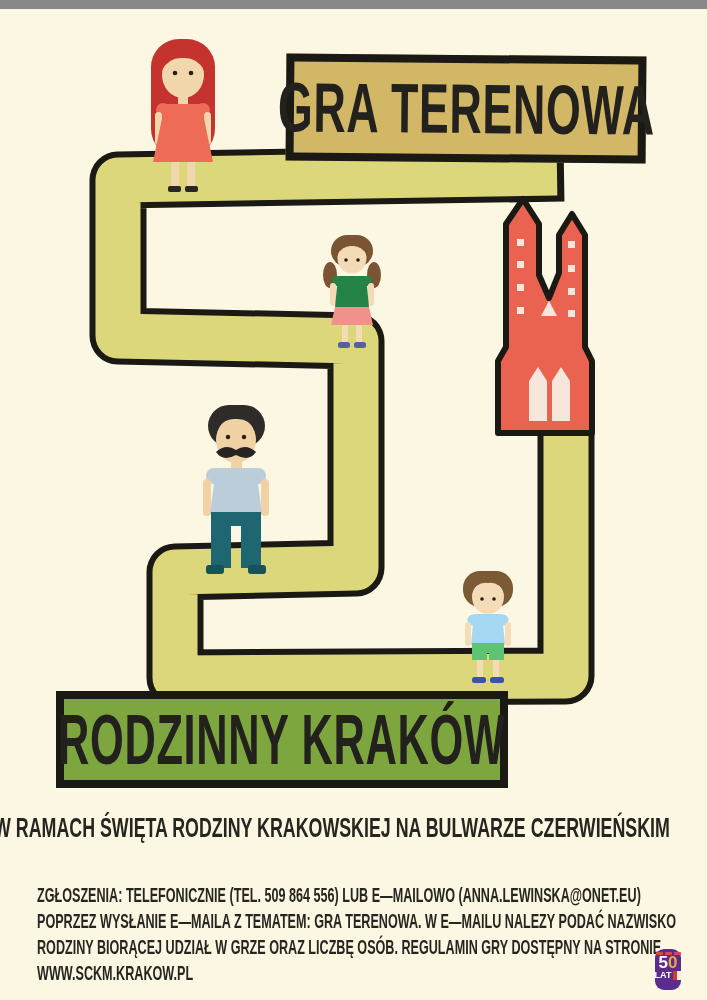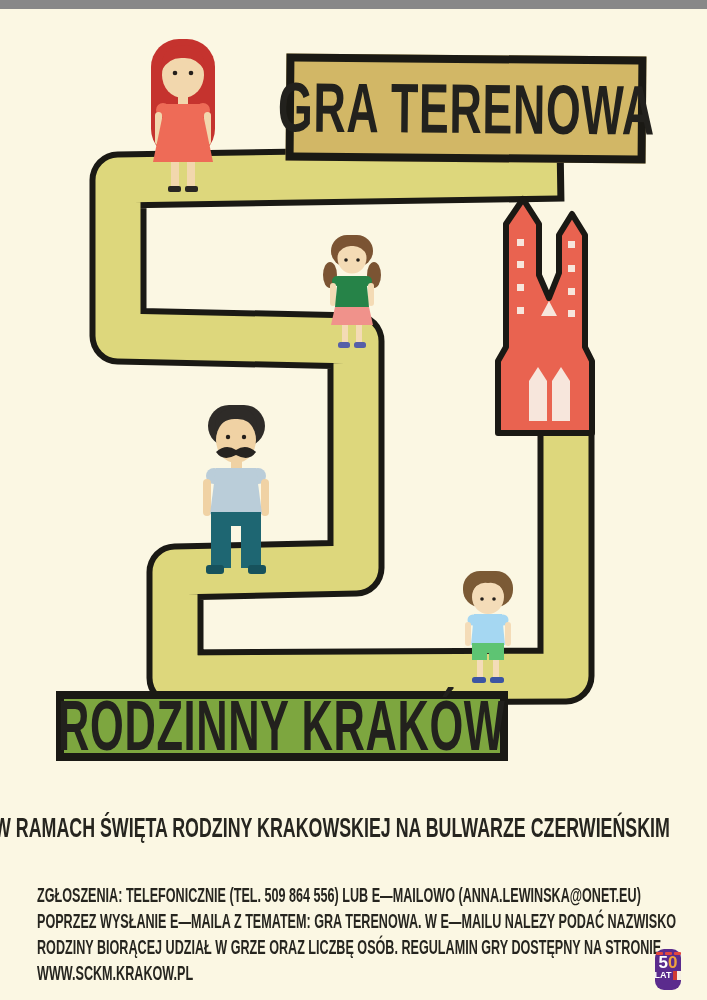--- a/index.html
+++ b/index.html
@@ -18,21 +18,21 @@
   .p-outline{fill:none;stroke:var(--outline);stroke-width:57;stroke-linejoin:round;stroke-linecap:butt;}
   .p-fill{fill:none;stroke:var(--path-fill);stroke-width:45;stroke-linejoin:round;stroke-linecap:butt;}
   .church-body{fill:var(--red);stroke:var(--outline);stroke-width:6;stroke-linejoin:round;}
   .cw{fill:#f7e6dc;}
   .banner{
     position:absolute;border:8px solid var(--outline);
     display:flex;align-items:center;justify-content:center;
     color:#22211d;font-weight:bold;
   }
   .banner-top{left:286px;top:46px;width:360px;height:107px;background:var(--gold);transform:rotate(0.5deg);}
-  .banner-bottom{left:56px;top:682px;width:452px;height:70px;background:var(--green);}
+  .banner-bottom{left:56px;top:682px;width:452px;height:97px;background:var(--green);}
   .banner-top .bt{font-size:70px;transform:scaleX(0.64);white-space:nowrap;letter-spacing:1px;}
   .banner-bottom .bt{font-size:70px;transform:scaleX(0.62);white-space:nowrap;letter-spacing:1px;}
   .center-row{position:absolute;left:0;width:664px;display:flex;justify-content:center;color:var(--ink);font-weight:bold;}
   .center-row>span{white-space:nowrap;transform:scaleX(0.66);font-size:27px;line-height:27px;}
   .detail-line{
     position:absolute;left:37px;color:var(--ink);font-weight:bold;font-size:20px;line-height:20px;
     white-space:nowrap;transform:scaleX(0.63);transform-origin:left center;
   }
   .logo{
     position:absolute;left:655px;top:940px;width:26px;height:41px;

